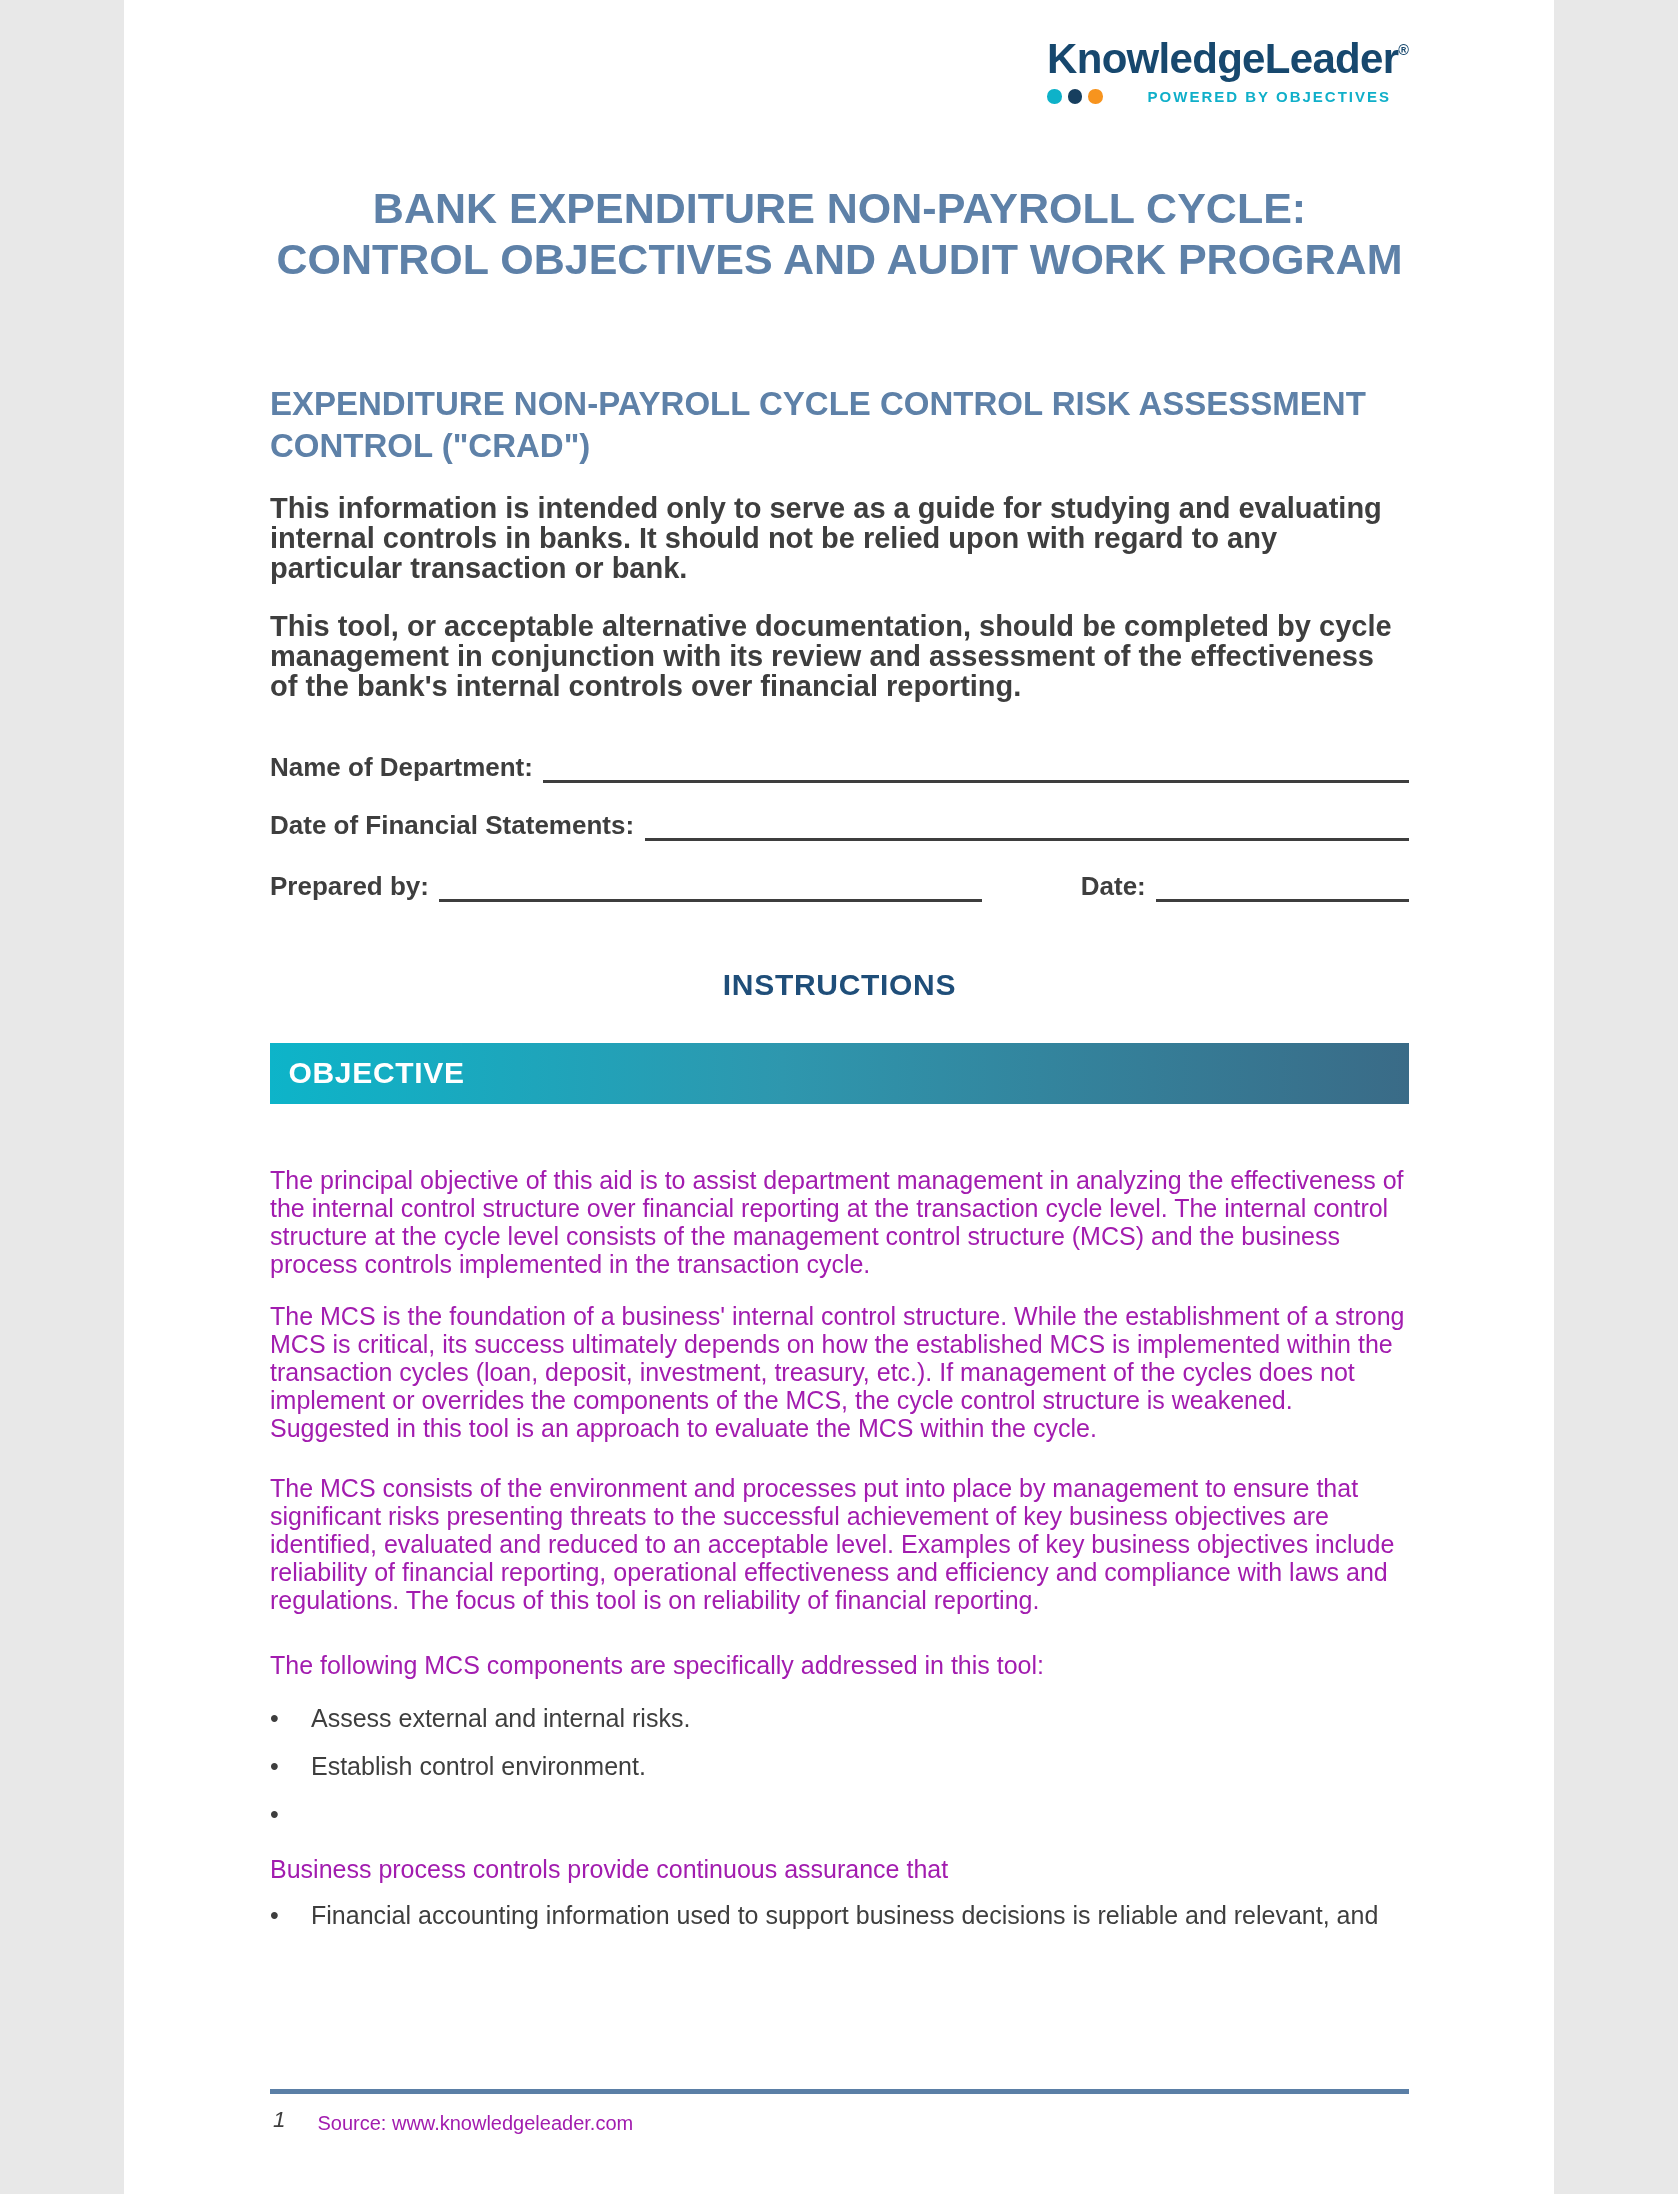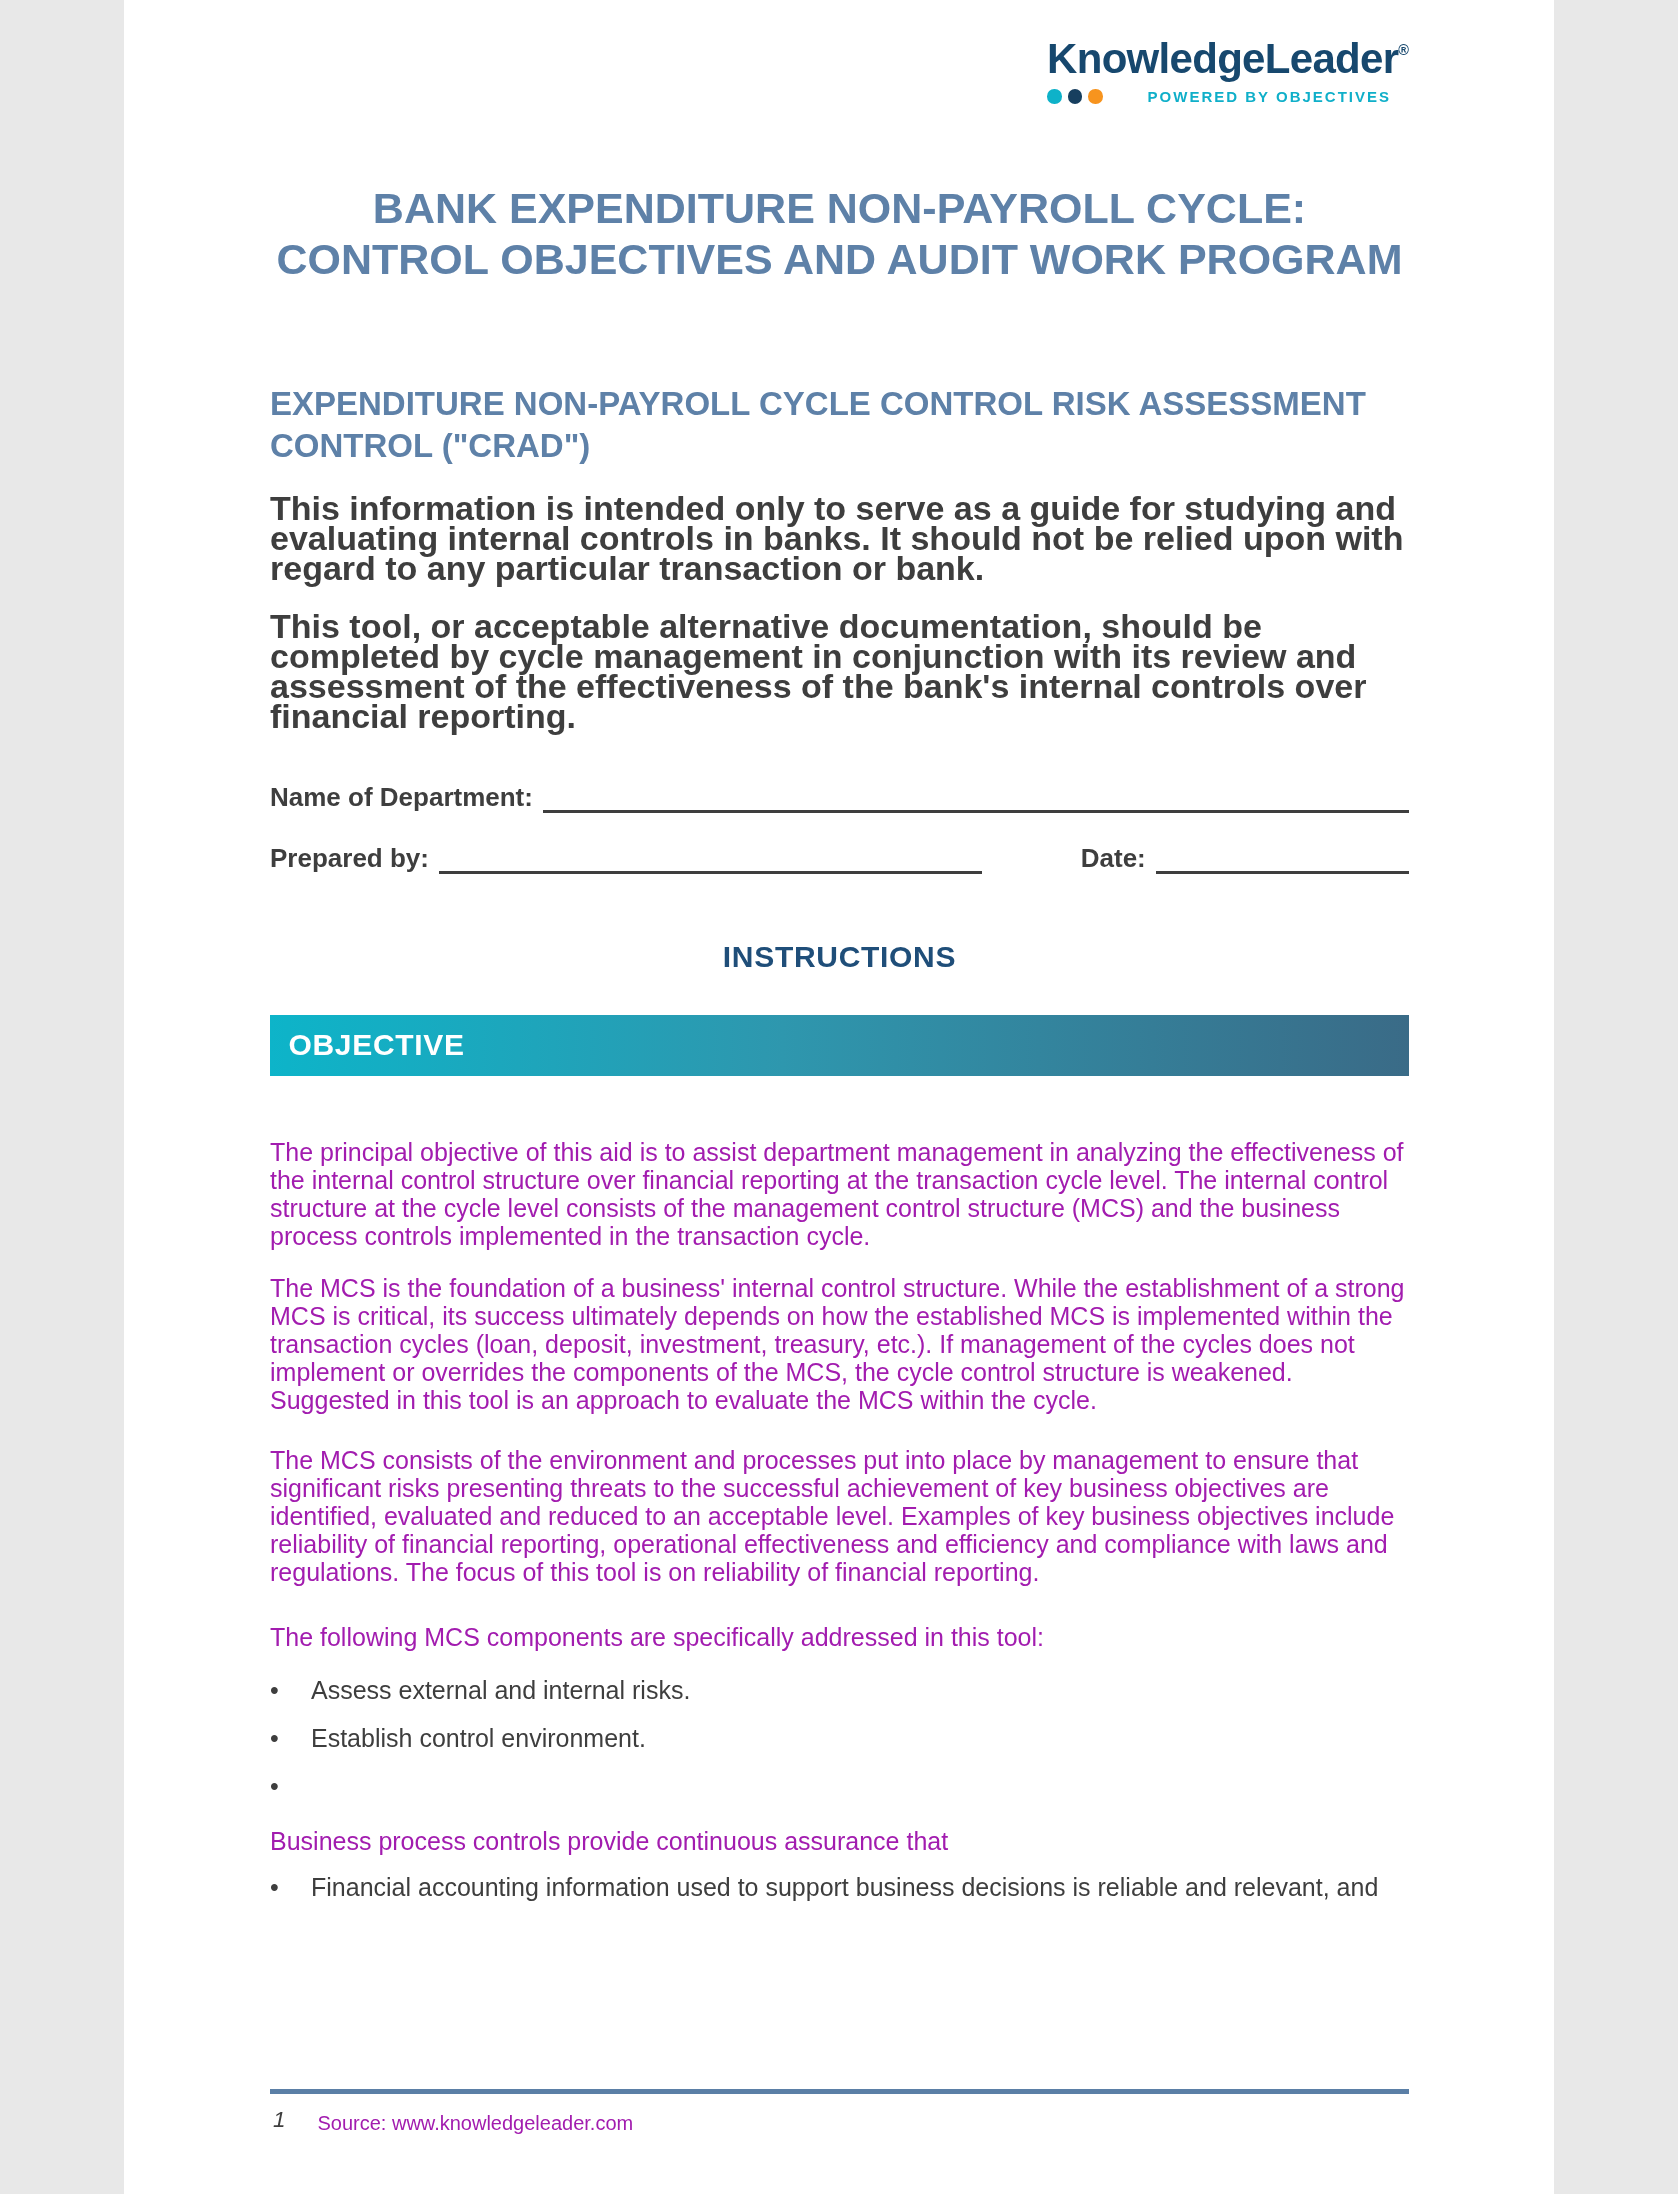--- a/index.html
+++ b/index.html
@@ -38,21 +38,21 @@
     font-size:43px; line-height:1.18; font-weight:bold;
     color:#5E81A8; text-align:center;
   }
   h2.doc-subtitle {
     margin-top:99px;
     font-size:33px; line-height:1.26; font-weight:bold;
     color:#5E81A8; text-align:left;
   }
 
   p.bold-para {
-    font-size:34px; line-height:30px; font-weight:bold; color:#3E3E3E;
+    font-size:29px; line-height:30px; font-weight:bold; color:#3E3E3E;
   }
   p.bold-para.first { margin-top:26px; }
   p.bold-para.second { margin-top:28px; }
 
   
   .form-row {
     display:flex; align-items:flex-end;
     font-size:26px; font-weight:bold; color:#3E3E3E; line-height:32px;
   }
   .form-row .label { white-space:nowrap; }
@@ -130,20 +130,24 @@
     <h2 class="doc-subtitle">EXPENDITURE NON-PAYROLL CYCLE CONTROL RISK ASSESSMENT CONTROL ("CRAD")</h2>
 
     <p class="bold-para first">This information is intended only to serve as a guide for studying and evaluating internal controls in banks. It should not be relied upon with regard to any particular transaction or bank.</p>
     <p class="bold-para second">This tool, or acceptable alternative documentation, should be completed by cycle management in conjunction with its review and assessment of the effectiveness of the bank's internal controls over financial reporting.</p>
 
     <div class="form-row row-name">
       <span class="label">Name of Department:</span>
       <span class="field-line line-name"></span>
     </div>
 
+    <div class="form-row row-datefs">
+      <span class="label">Date of Financial Statements:</span>
+      <span class="field-line line-datefs"></span>
+    </div>
 
     <div class="form-row row-prepared">
       <span class="label">Prepared by:</span>
       <span class="field-line line-prepared"></span>
       <span class="spacer-mid"></span>
       <span class="label">Date:</span>
       <span class="field-line line-date"></span>
     </div>
 
     <h3 class="instructions">INSTRUCTIONS</h3>

